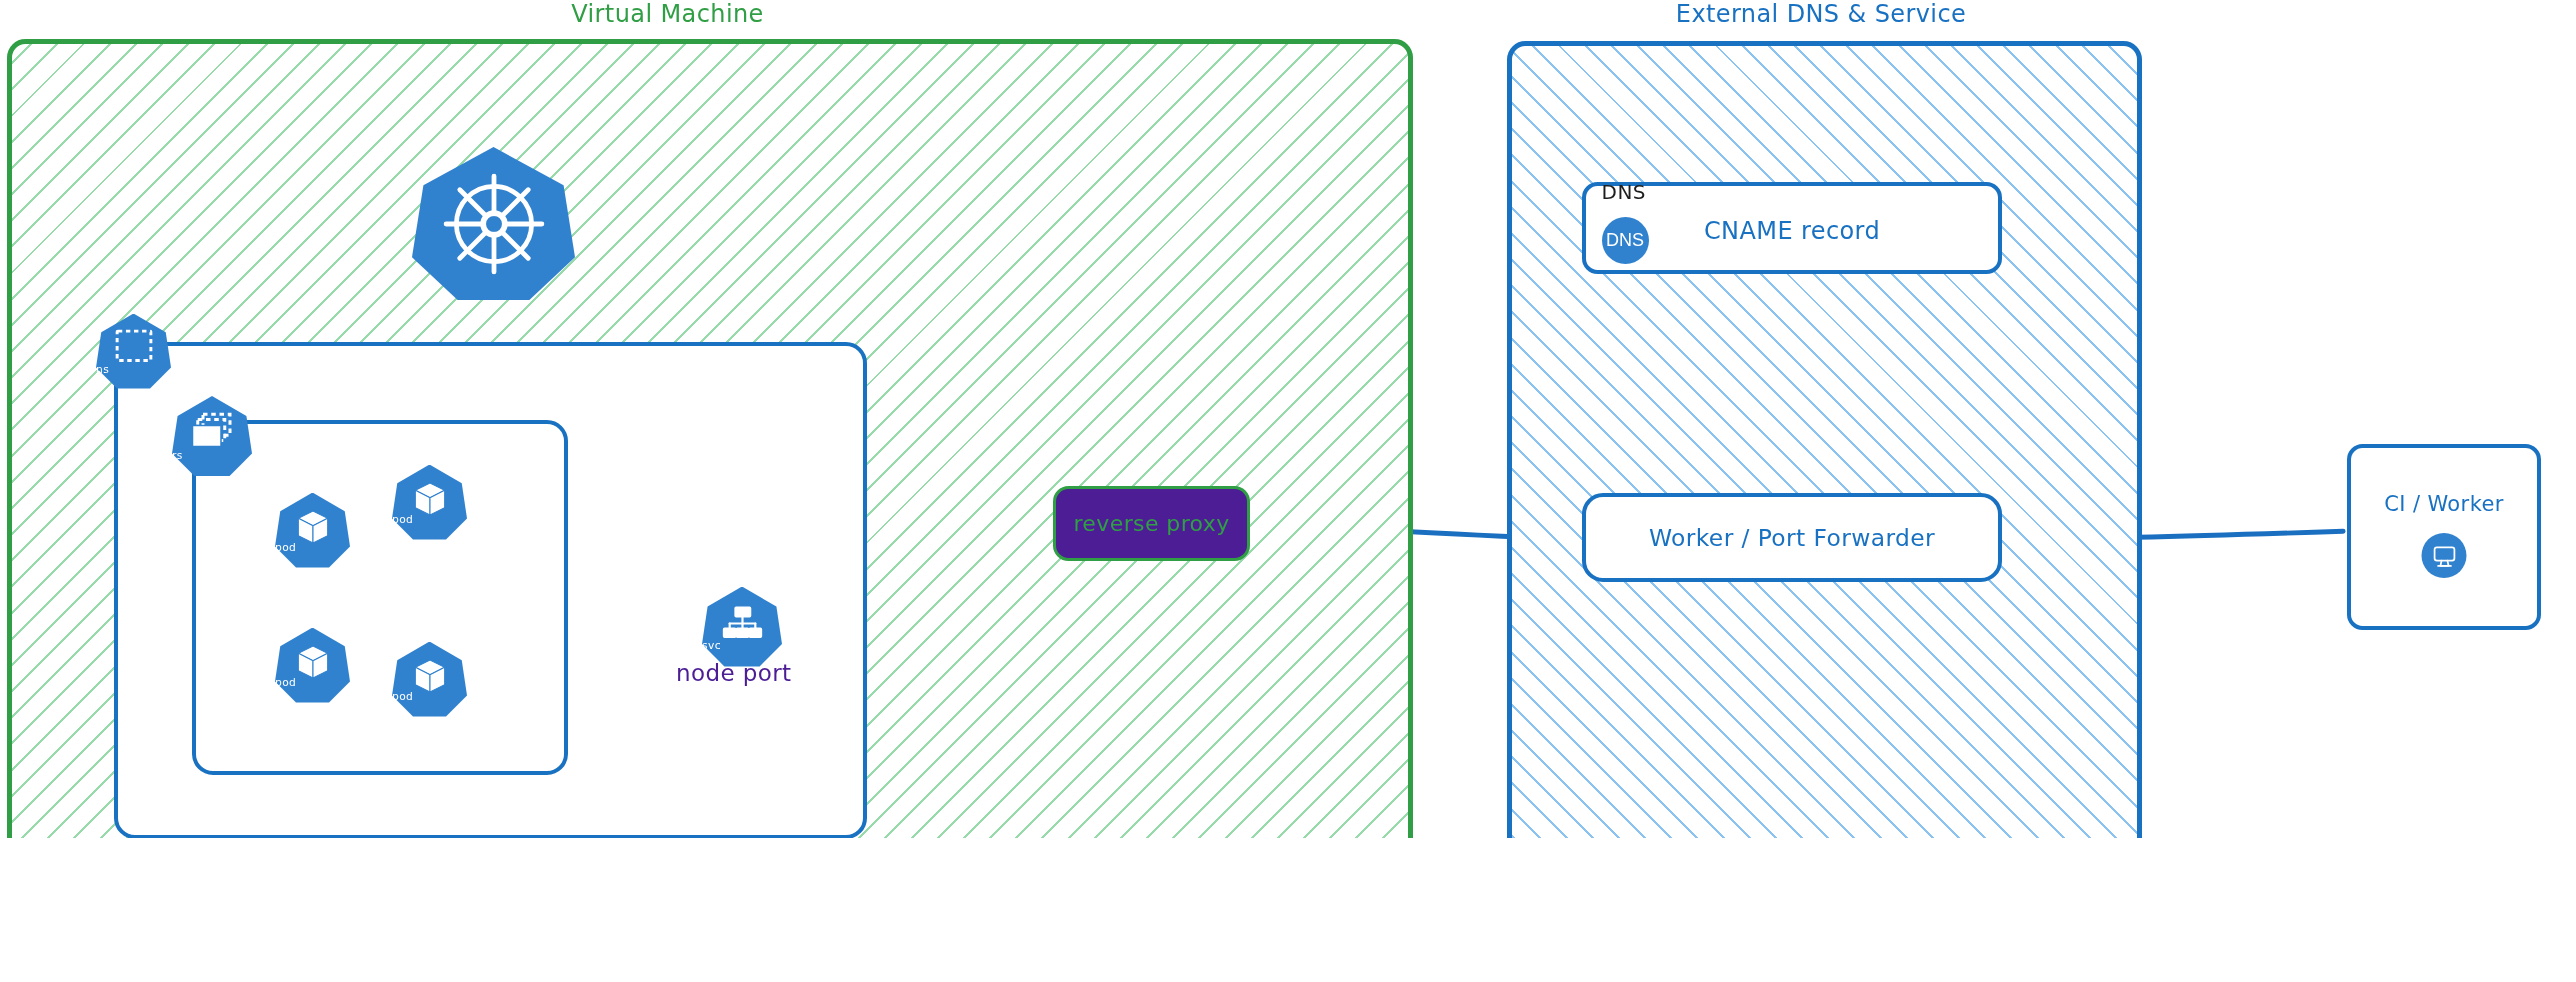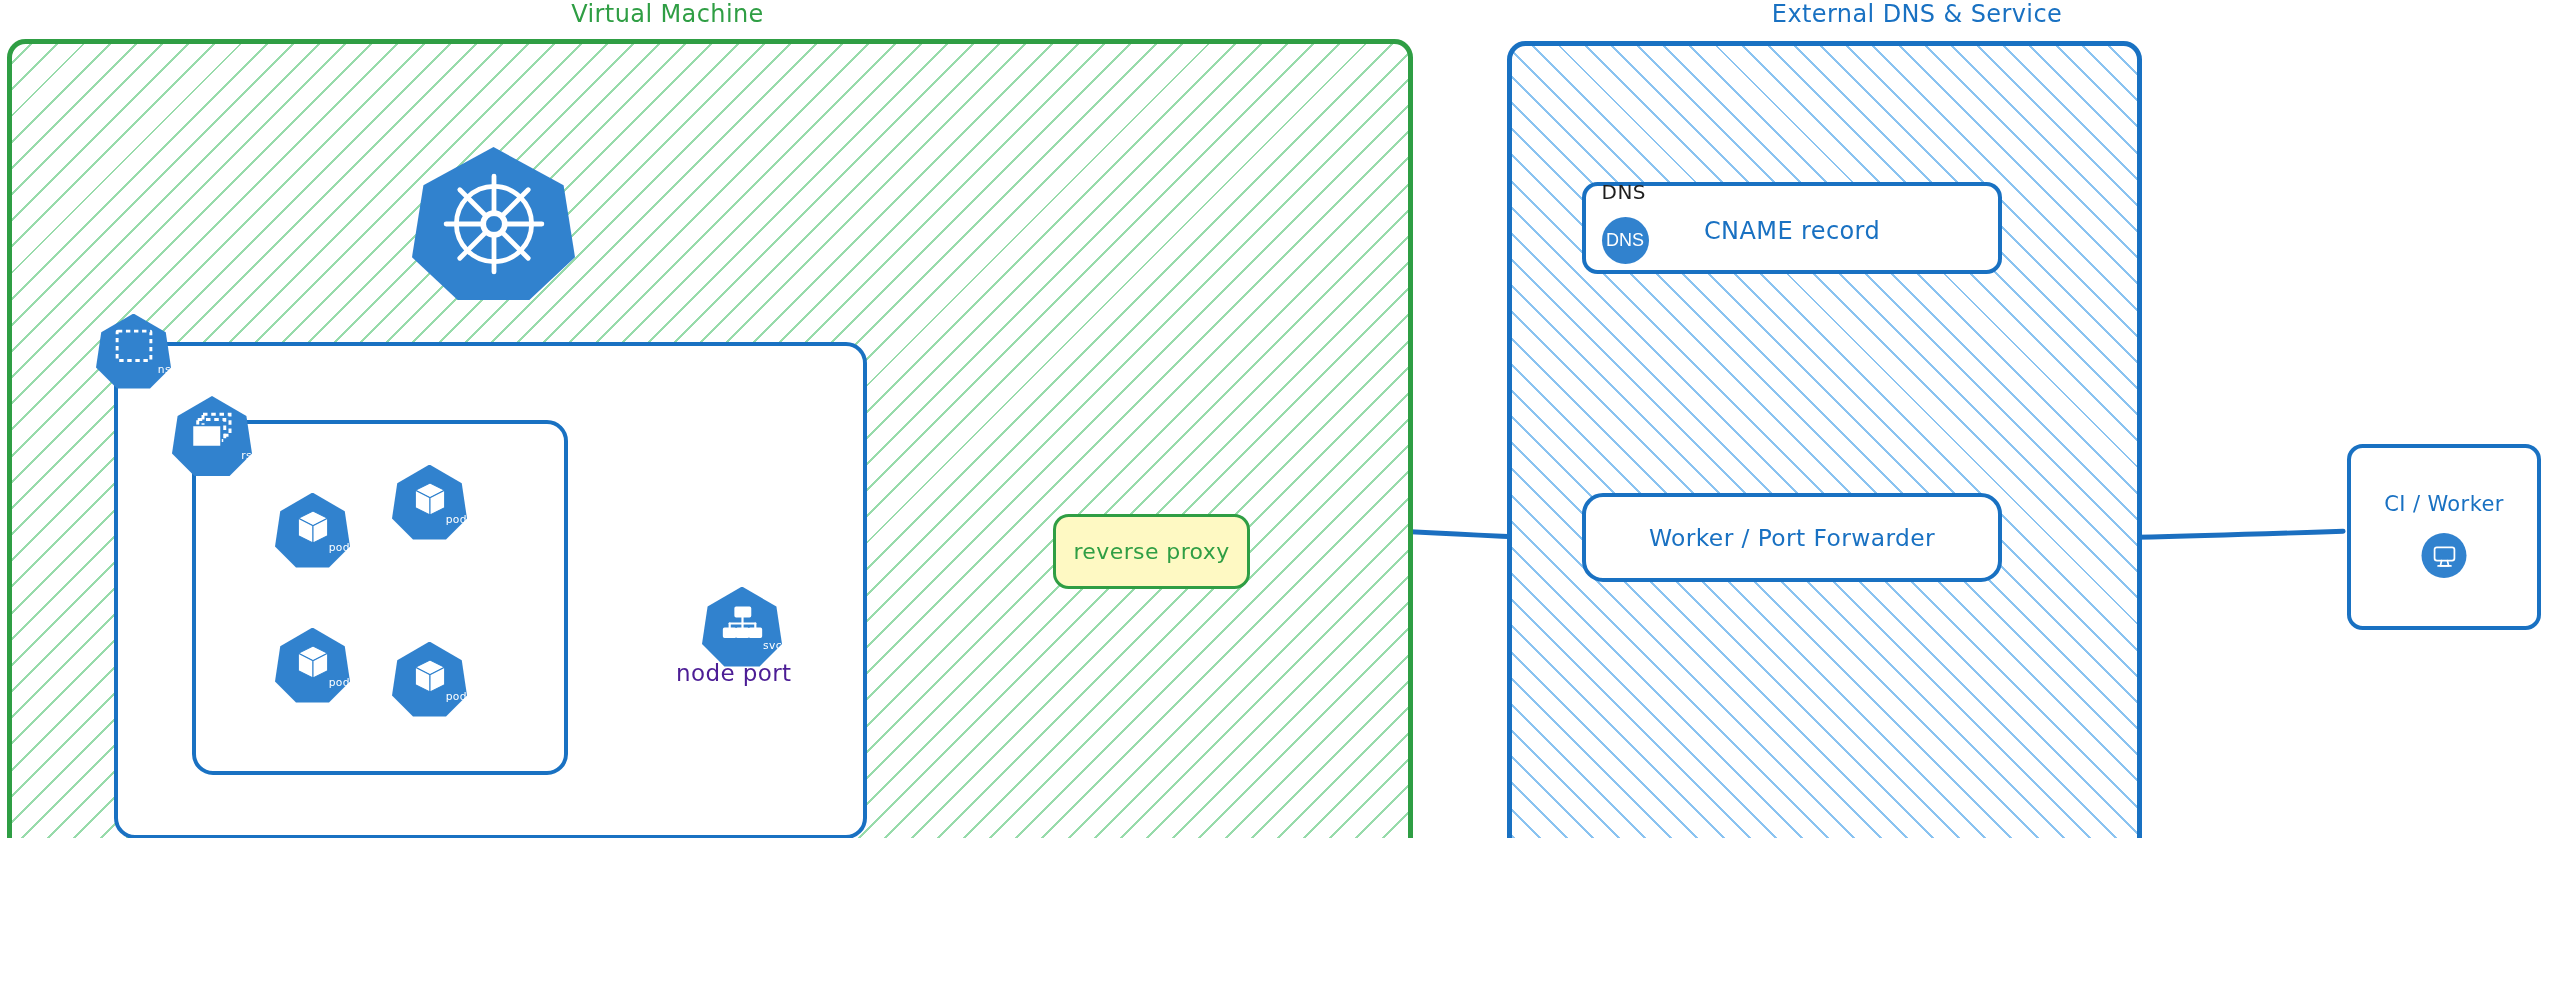--- a/index.html
+++ b/index.html
@@ -73,24 +73,23 @@
 
   
   .card {
     position: absolute;
     background: #ffffff;
     border-radius: 15.6px;
     border: 4.3px solid #1971c2;
   }
   .card-green {
     position: absolute;
-    background: #fef9c3;
+    background: #4c1d95;
     border-radius: 15.6px;
     border: 3.6px solid #2f9e44;
-    margin-top: 28px;
   }
   .card-label {
     position: absolute;
     font-size: 21px;
     white-space: nowrap;
   }
 
   
   .k8s {
     position: absolute;
@@ -104,21 +103,21 @@
     background: #3182ce;
     clip-path: polygon(50% 0%, 93% 25%, 100% 72%, 72% 100%, 28% 100%, 0% 72%, 7% 25%);
     display: flex;
     align-items: center;
     justify-content: center;
     filter: drop-shadow(2.1px 2.1px 0 rgba(150,150,150,0.55));
   }
   .k8s-cap {
     position: absolute;
     left: 0; right: 0;
-    text-align: right;
+    text-align: left;
     color: #ffffff;
     font-size: 10.7px;
     letter-spacing: 0.4px;
     pointer-events: none;
   }
 
   .glyph { display: block; }
 
   
   #arrows {
@@ -276,21 +275,21 @@
     <div class="k8s-cap hand" style="top:55px;">svc</div>
   </div>
 
   <div class="card-label hand" style="left:676px; top:660px; color:#4c1d95; font-size:23px;">node port</div>
 
   <div class="card-green" style="left:1053px; top:486px; width:197px; height:75px;
               display:flex; align-items:center; justify-content:center;">
     <span class="hand" style="color:#2f9e44; font-size:22px;">reverse proxy</span>
   </div>
 
-  <div class="zone-title hand" style="left:1711px; top:0px; width:412px; color:#1971c2;">External DNS &amp; Service</div>
+  <div class="zone-title hand" style="left:1615px; top:0px; width:412px; color:#1971c2;">External DNS &amp; Service</div>
 
   <div class="zone zone-ext" style="left:1507px; top:41px; width:635px; height:932px;"></div>
 
   <div class="card" style="left:1582px; top:182px; width:420px; height:92px;">
     <div class="card-label hand" style="left:15.6px; top:-5.7px; color:#1e1e1e; font-size:20px;">DNS</div>
     <div style="position:absolute; left:15.6px; top:31px; width:47px; height:47px; border-radius:50%;
                 background:#3182ce; display:flex; align-items:center; justify-content:center;">
       <span style="color:#ffffff; font-size:18px; font-family:'Liberation Sans', sans-serif;">DNS</span>
     </div>
     <div class="hand" style="position:absolute; left:0; right:0; top:31px; text-align:center;

